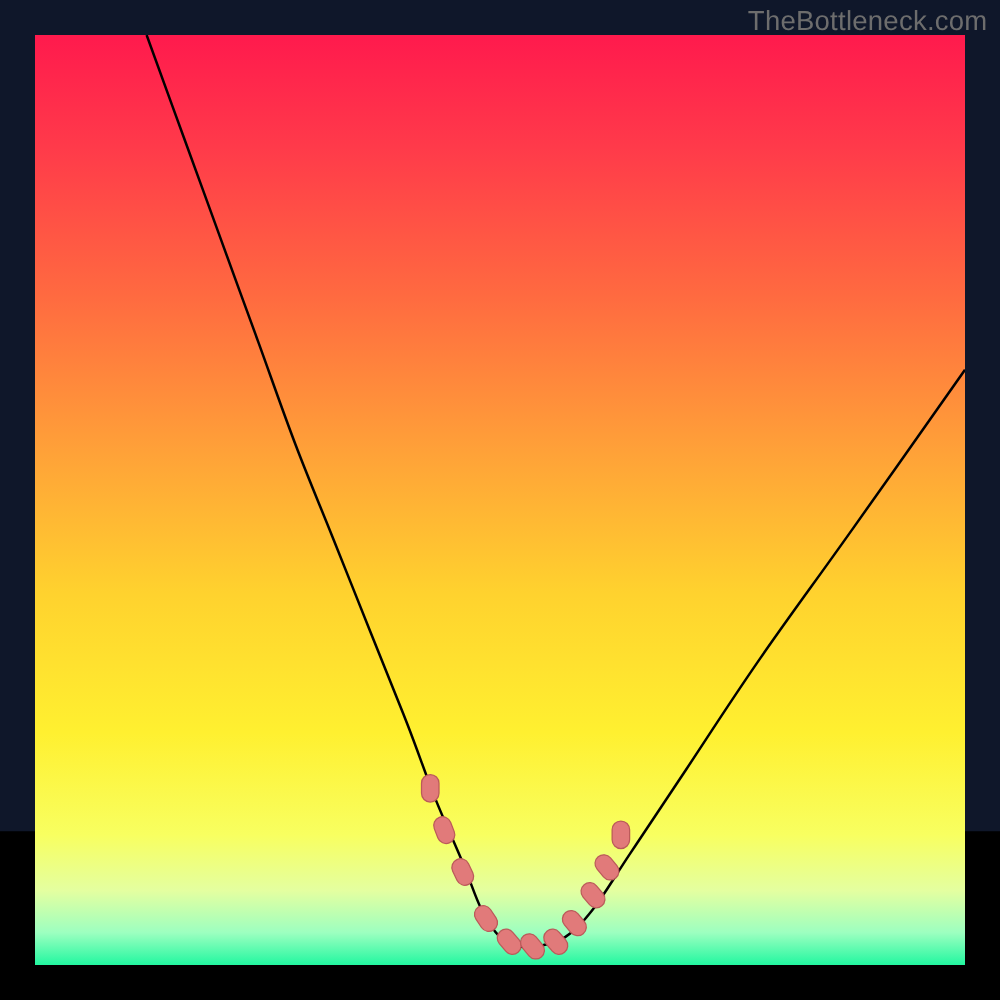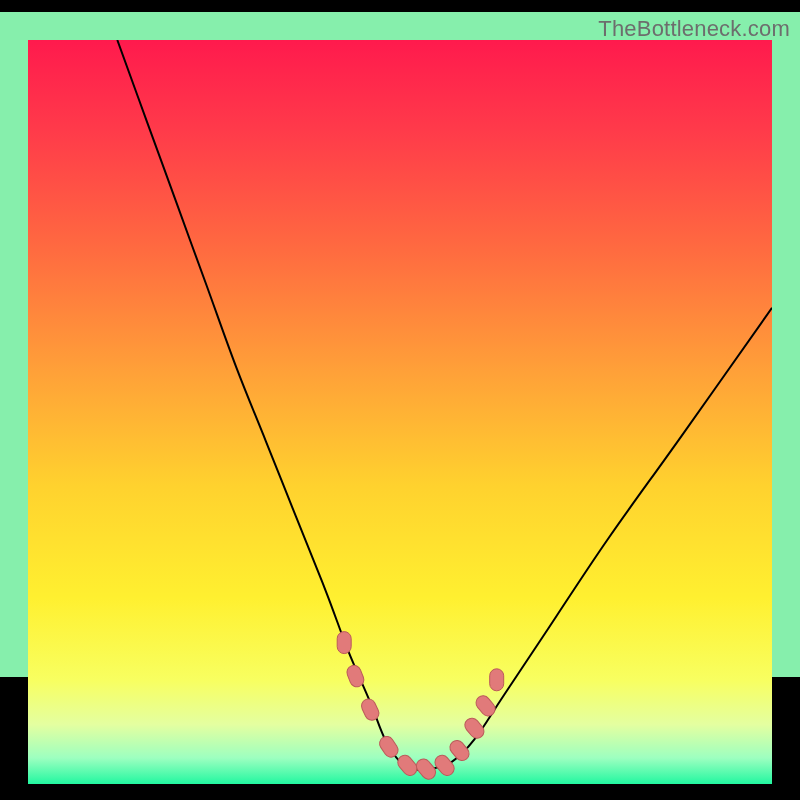--- a/index.html
+++ b/index.html
@@ -8,22 +8,21 @@
     width: 800px;
     height: 800px;
     overflow: hidden;
     background: #000;
     font-family: Arial, Helvetica, sans-serif;
   }
   .outer {
     position: relative;
     width: 800px;
     height: 665px;
-    background: #86efac;
-    margin-top: 12px;
+    background: #0f172a;
   }
   .plot {
     position: absolute;
     left: 28px;
     top: 28px;
     width: 744px;
     height: 744px;
     overflow: hidden;
   }
   .watermark {

